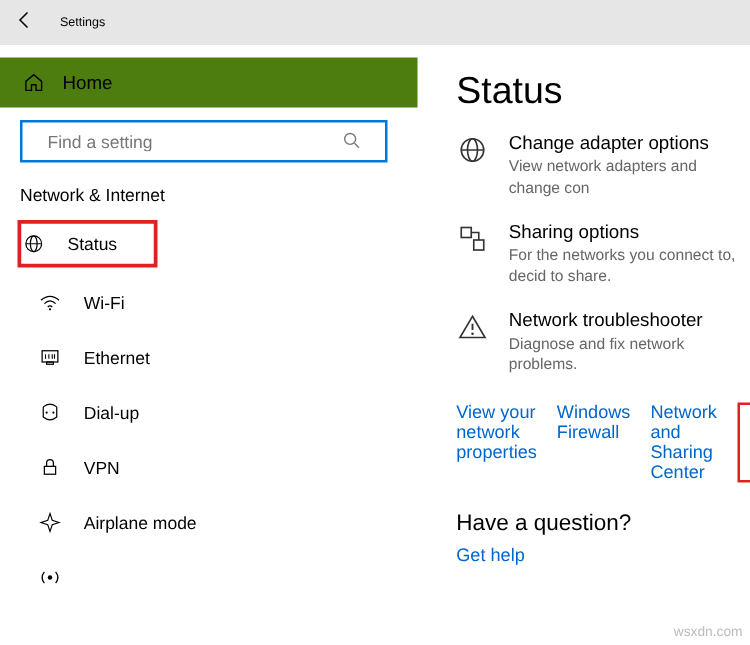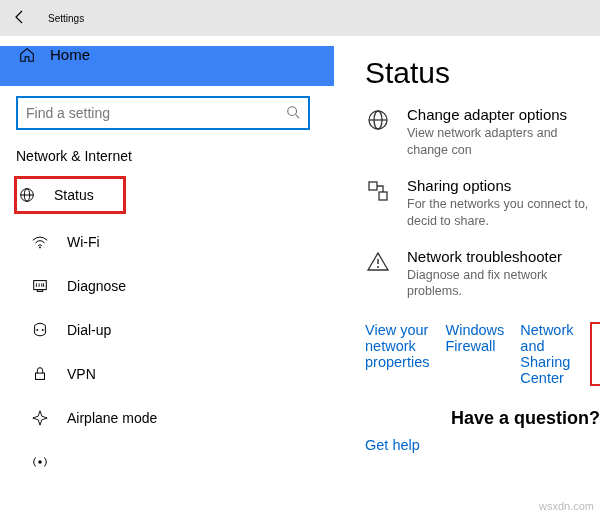--- a/index.html
+++ b/index.html
@@ -22,41 +22,42 @@
       width: 335px;
       padding: 10px 0 10px 16px;
       border-right: 1px solid #fff;
       position: relative;
       display: flex;
       flex-direction: column;
     }
 
     .home-row {
       display: flex;
+      align-items: center;
       gap: 14px;
       height: 40px;
       padding-left: 2px;
-      background: #3b82f6;
+      background: #4d7c0f;
       margin-left: -16px;
       padding-left: 18px;
       padding-right: 18px;
     }
     .home-row .lbl { font-size: 15px; }
 
     .search-wrap {
       margin: 10px 24px 14px 0;
     }
     .search {
       width: 100%;
       height: 34px;
       border: 2px solid #0078d7;
       background: #fff;
       display: flex;
       align-items: center;
-      padding: 0 8px;
+      padding: 0 20px;
     }
     .search input {
       flex: 1;
       border: none;
       outline: none;
       font-size: 14px;
       color: #666;
       font-family: inherit;
     }
     .search input::placeholder { color: #777; }
@@ -137,22 +138,21 @@
     }
     .linklist a.boxed {
       border: 2px solid #d22;
       padding: 3px 8px;
       width: fit-content;
     }
 
     .question {
       margin-top: 22px;
       font-size: 18px;
-      font-weight: 700;
-      text-align: right;
+      font-weight: 400;
     }
     .gethelp {
       color: #0066cc;
       font-size: 14.5px;
       margin-top: 8px;
       text-decoration: none;
     }
 
     .wm {
       position: absolute;
@@ -227,21 +227,21 @@
         <span class="navicon">
           <svg viewBox="0 0 20 20">
               <rect x="3" y="4" width="14" height="10" stroke="#000" fill="none" stroke-width="1.1"></rect>
               <rect x="7" y="14" width="6" height="2" stroke="#000" fill="none" stroke-width="1.1"></rect>
               <line x1="6" y1="7" x2="6" y2="11" stroke="#000"></line>
               <line x1="9" y1="7" x2="9" y2="11" stroke="#000"></line>
               <line x1="12" y1="7" x2="12" y2="11" stroke="#000"></line>
               <line x1="14" y1="7" x2="14" y2="11" stroke="#000"></line>
             </svg>
         </span>
-        <span>Diagnose</span>
+        <span>Ethernet</span>
       </div>
       <div class="navitem">
         <span class="navicon">
           <svg viewBox="0 0 20 20">
               <path d="M4 5 Q10 0 16 5" stroke="#000" fill="none" stroke-width="1.1"></path>
               <path d="M4 5 L4 14 Q10 19 16 14 L16 5" stroke="#000" fill="none" stroke-width="1.1"></path>
               <circle cx="7" cy="10" r="1" fill="#000"></circle>
               <circle cx="13" cy="10" r="1" fill="#000"></circle>
             </svg>
         </span>

